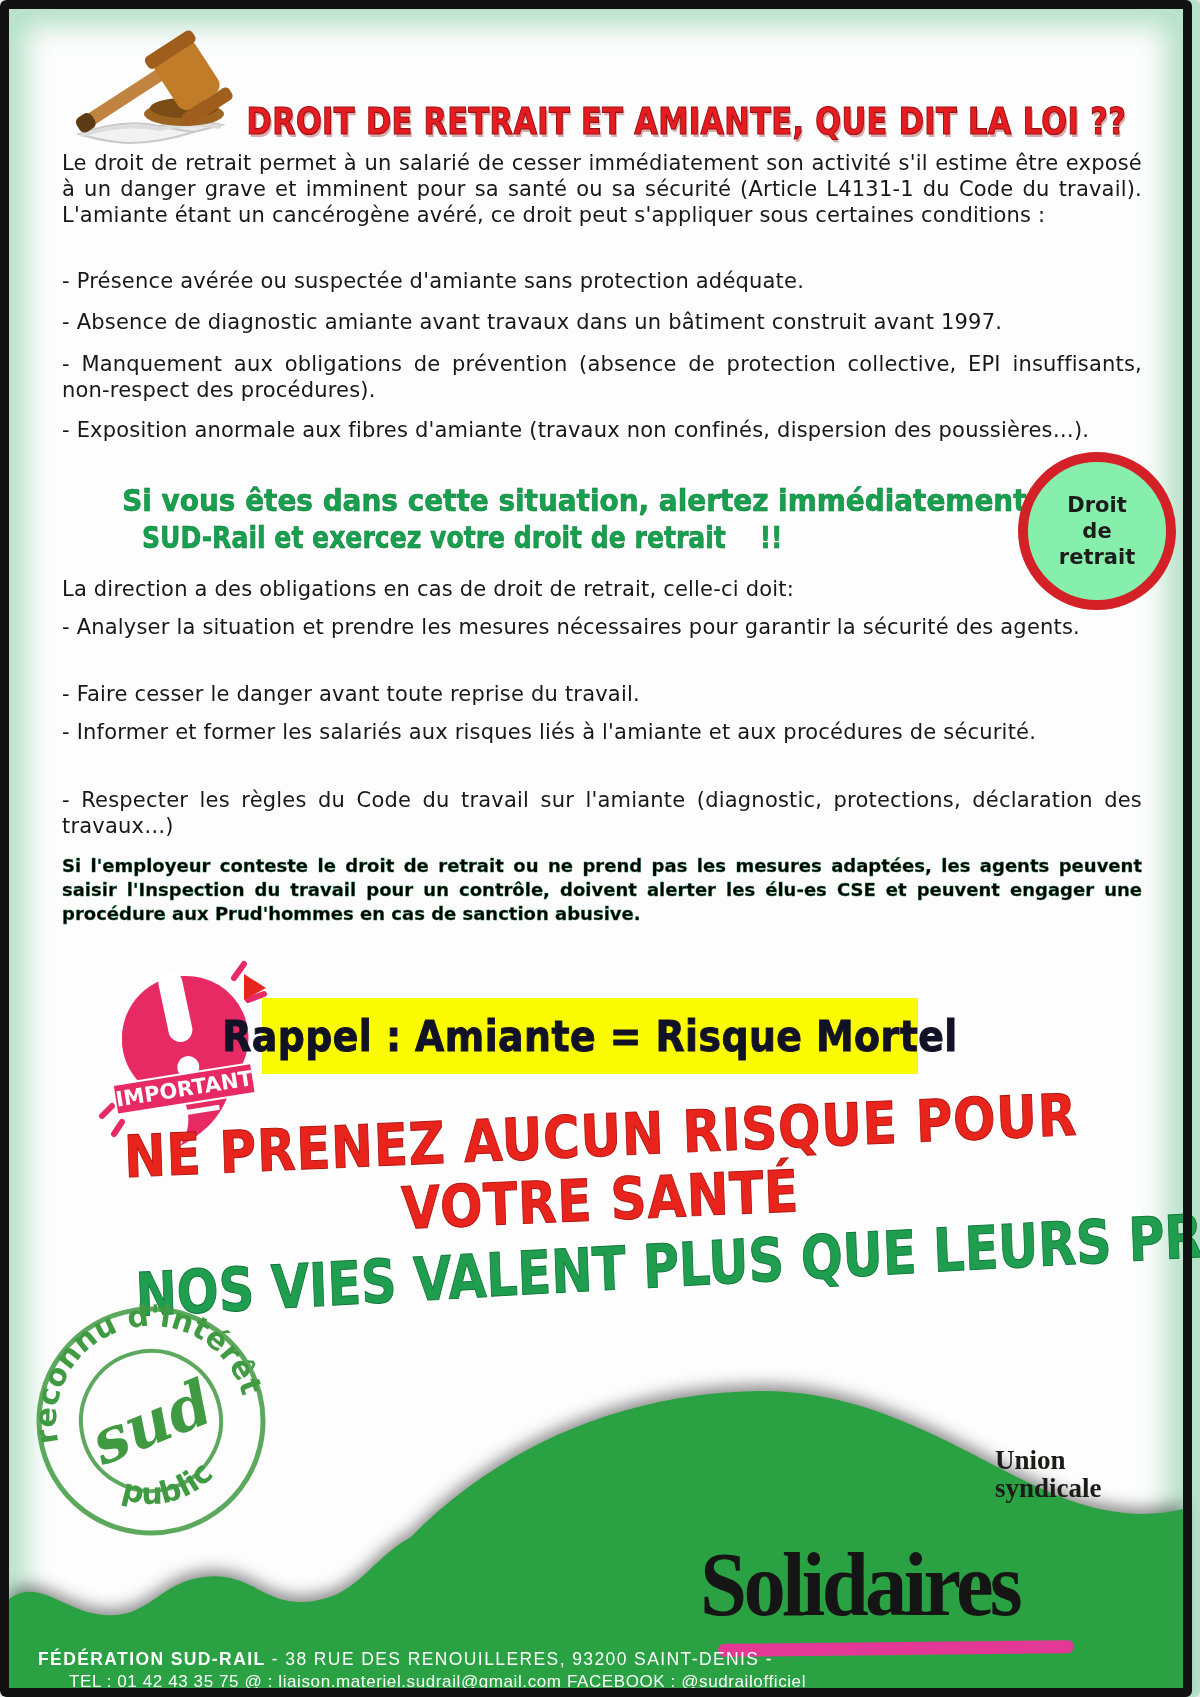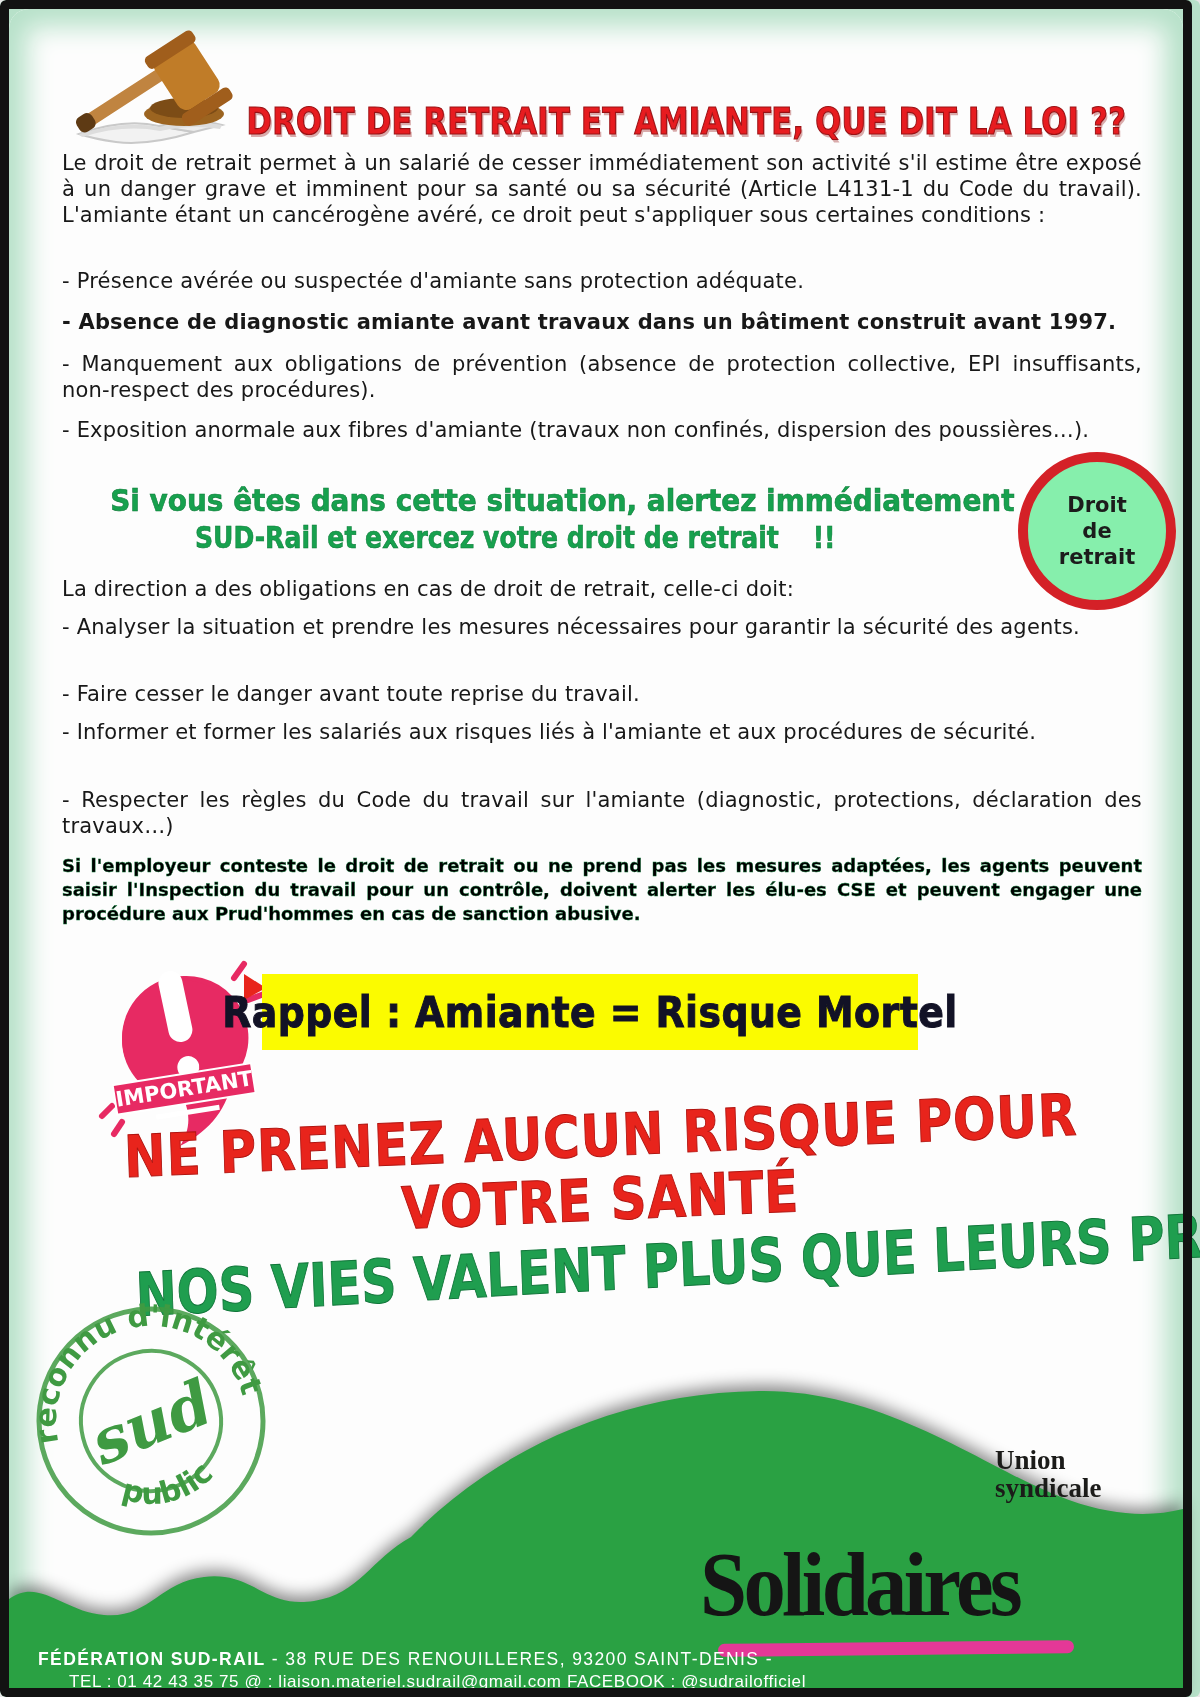--- a/index.html
+++ b/index.html
@@ -10,32 +10,32 @@
             box-shadow:inset 0 0 26px 18px #b7e1c9;z-index:0;}
   .black-frame{left:0;top:0;right:8px;bottom:0;border:9px solid #121212;border-radius:6px;
                z-index:10;pointer-events:none;}
   .content{z-index:3;}
   .p{font-size:21px;line-height:1.24;color:#181818;text-align:justify;letter-spacing:0.2px;
      left:62px;width:1080px;z-index:3;}
   .title{left:150px;width:990px;text-align:center;white-space:nowrap;z-index:3;}
   .title span{display:inline-block;font-size:37px;font-weight:bold;color:#e71c20;
               letter-spacing:0.5px;transform:scaleX(0.82);transform-origin:center;
               -webkit-text-stroke:1.2px #991114;text-shadow:2px 3px 0 rgba(148,16,18,0.35);}
-  .alert{left:60px;width:880px;text-align:center;z-index:3;font-weight:bold;line-height:1.2;}
+  .alert{left:72px;width:880px;text-align:left;z-index:3;font-weight:bold;line-height:1.2;}
   .alert .ln{display:block;white-space:nowrap;}
   .alert .ln span{display:inline-block;transform:scaleX(0.9);transform-origin:center;
                   font-size:31px;color:#17a14e;-webkit-text-stroke:0.6px #0d7a38;}
   .alert .bang{color:#e8251c;-webkit-text-stroke:0.6px #a01510;}
   .droit-circle{left:1018px;top:452px;width:138px;height:138px;border:10px solid #d42127;
                 border-radius:50%;background:#86efac;display:flex;flex-direction:column;
                 align-items:center;justify-content:center;z-index:3;}
   .droit-circle div{font-size:21px;font-weight:bold;color:#1c1c1c;line-height:1.25;}
   .warn{left:62px;width:1080px;font-size:18px;font-weight:bold;color:#000000;
         text-align:justify;line-height:1.34;z-index:3;-webkit-text-stroke:0.4px #0d7a38;}
-  .yellow-bar{left:262px;top:974px;width:656px;height:76px;background:#fbfb00;z-index:3;
+  .yellow-bar{left:262px;top:998px;width:656px;height:76px;background:#fbfb00;z-index:3;
               display:flex;align-items:center;justify-content:center;text-align:right;}
   .yellow-bar span{display:inline-block;white-space:nowrap;font-size:43px;font-weight:bold;
                    color:#121226;transform:scaleX(0.88);letter-spacing:0.5px;
                    -webkit-text-stroke:1px #121226;}
   .slogan-red{left:0;width:1200px;text-align:center;z-index:3;white-space:nowrap;}
   .slogan-red span{display:inline-block;font-size:58px;font-weight:bold;color:#e8241c;
                    transform:scaleX(0.86) rotate(-2.2deg);transform-origin:center;
                    -webkit-text-stroke:1px #b01410;letter-spacing:1px;}
   .slogan-green{left:0;width:1200px;text-align:center;z-index:3;white-space:nowrap;}
   .slogan-green span{display:inline-block;font-size:60px;font-weight:bold;color:#1f9e4f;
@@ -86,21 +86,21 @@
     </g>
   </svg>
 
   <div class="abs title" style="top:100px;">
     <span>DROIT DE RETRAIT ET AMIANTE, QUE DIT LA LOI ??</span>
   </div>
 
   <div class="abs p" style="top:150px;">Le droit de retrait permet à un salarié de cesser immédiatement son activité s'il estime être  exposé à un danger grave et imminent pour sa santé ou sa sécurité (Article L4131-1 du Code du travail). L'amiante étant un cancérogène avéré, ce droit peut s'appliquer sous certaines conditions :</div>
 
   <div class="abs p" style="top:268px;">- Présence avérée ou suspectée d'amiante sans protection adéquate.</div>
-  <div class="abs p" style="top:309px;font-weight:bold;">- Absence de diagnostic amiante avant travaux dans un bâtiment construit avant 1997.</div>
+  <div class="abs p" style="top:309px;">- Absence de diagnostic amiante avant travaux dans un bâtiment construit avant 1997.</div>
   <div class="abs p" style="top:351px;">- Manquement aux obligations de prévention (absence de protection collective, EPI insuffisants, non-respect des procédures).</div>
   <div class="abs p" style="top:417px;">- Exposition anormale aux fibres d'amiante (travaux non confinés, dispersion des poussières…).</div>
 
   <div class="abs alert" style="top:482px;">
     <span class="ln"><span>Si vous êtes dans cette situation,  alertez immédiatement</span></span>
     <span class="ln"><span><span>SUD-Rail et exercez votre droit de retrait</span><span class="bang"> !!</span></span></span>
   </div>
 
   <div class="abs droit-circle">
     <div>Droit</div>

